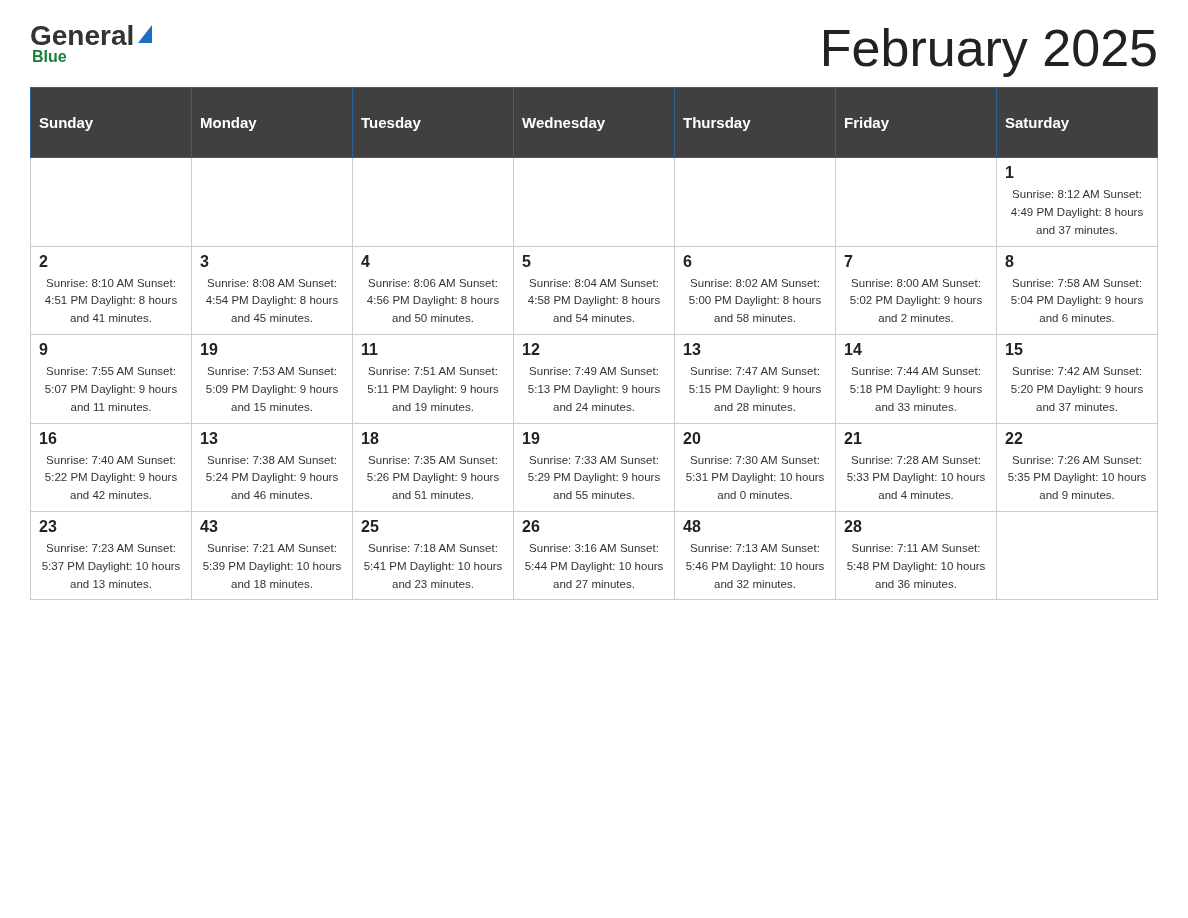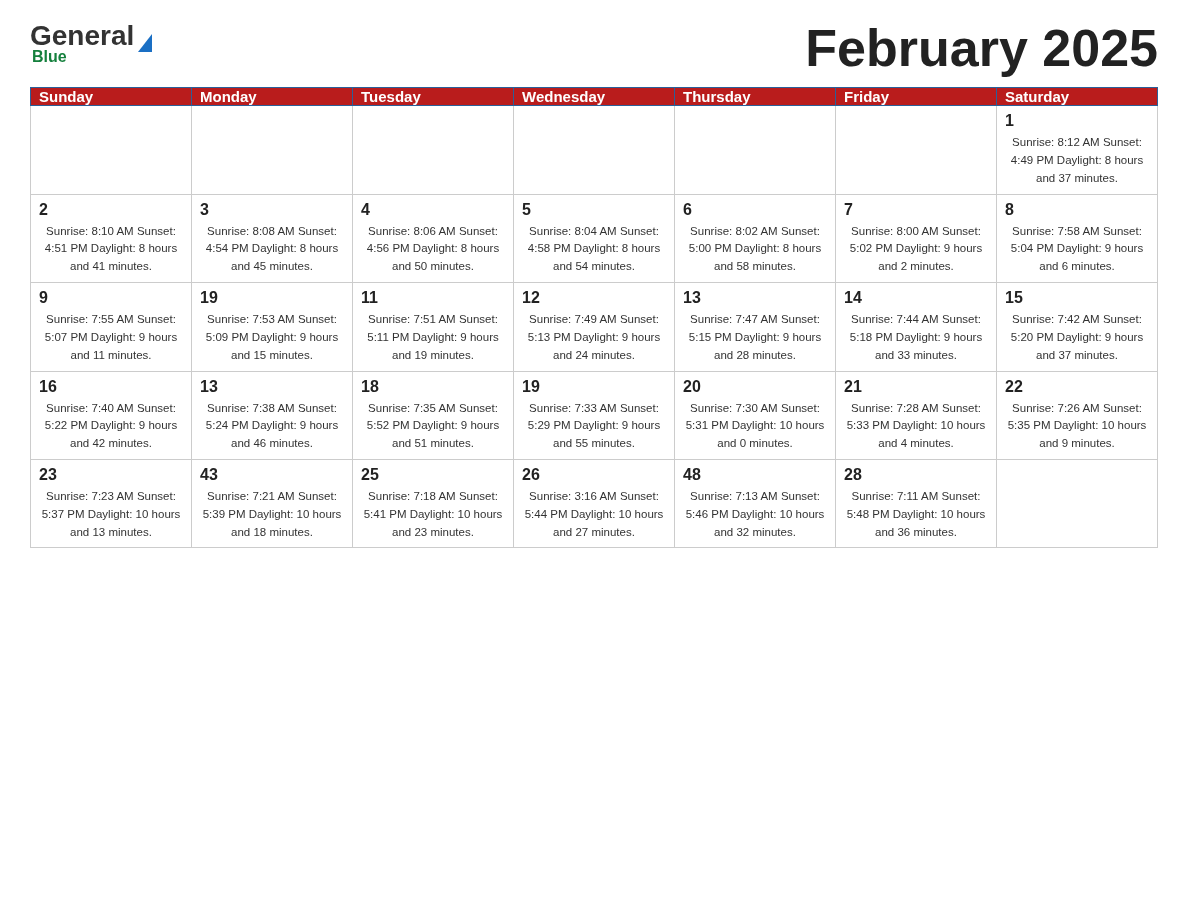--- a/index.html
+++ b/index.html
@@ -19,21 +19,21 @@
     .logo {
       display: flex;
       flex-direction: column;
       align-items: flex-start;
     }
     .logo-text {
       font-size: 28px;
       font-weight: bold;
       color: #333;
       display: flex;
-      align-items: flex-end;
+      align-items: center;
       gap: 2px;
     }
     .logo-general { color: #333; }
     .logo-triangle {
       width: 0;
       height: 0;
       border-left: 14px solid transparent;
       border-bottom: 18px solid #1a6fc4;
       margin-left: 2px;
       margin-top: -4px;
@@ -43,40 +43,40 @@
       color: #15803d;
       font-weight: bold;
       margin-top: -4px;
       margin-left: 2px;
     }
     .title-section {
       text-align: right;
     }
     .page-title {
       font-size: 52px;
-      font-weight: bold;
+      font-weight: normal;
       color: #222;
       line-height: 1.1;
     }
     .subtitle {
       font-size: 20px;
       color: #444;
       margin-top: 4px;
     }
     .calendar {
       width: 100%;
       border-collapse: collapse;
       margin-top: 10px;
     }
     .calendar thead th {
-      background-color: #b91c1c;
+      background-color: #404040;
       color: #fff;
       font-size: 15px;
       font-weight: bold;
-      padding: 0 8px;
+      padding: 26px 8px;
       text-align: left;
       border: 1px solid #2a6099;
     }
     .calendar tbody td {
       vertical-align: top;
       border: 1px solid #ccc;
       padding: 6px 8px;
       width: 14.28%;
       min-height: 120px;
     }
@@ -260,21 +260,21 @@
         <td>
           <span class="day-number">13</span>
           <div class="day-info">Sunrise: 7:38 AM
 Sunset: 5:24 PM
 Daylight: 9 hours
 and 46 minutes.</div>
         </td>
         <td>
           <span class="day-number">18</span>
           <div class="day-info">Sunrise: 7:35 AM
-Sunset: 5:52 PM
+Sunset: 5:26 PM
 Daylight: 9 hours
 and 51 minutes.</div>
         </td>
         <td>
           <span class="day-number">19</span>
           <div class="day-info">Sunrise: 7:33 AM
 Sunset: 5:29 PM
 Daylight: 9 hours
 and 55 minutes.</div>
         </td>

